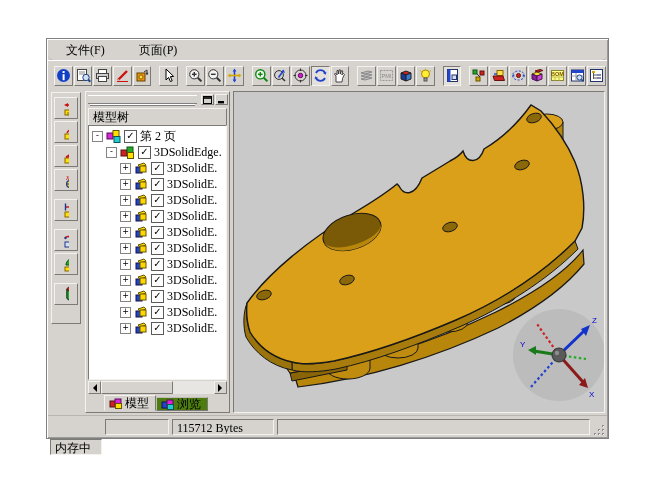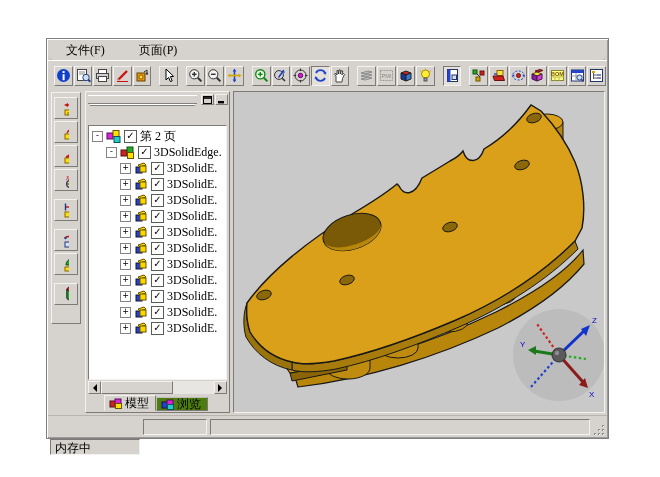--- a/index.html
+++ b/index.html
@@ -61,21 +61,21 @@
   .ptab.inactive{height:14px;border-color:#c0bdb8 #7d7a75 #7d7a75 #c0bdb8;background:#4d7c0f;}
   
   .viewport{position:absolute;left:185px;top:2px;width:372px;height:322px;background:#c9c9c9;
             border:1px solid;border-color:#7d7a75 #f4f2ef #f4f2ef #7d7a75;box-sizing:border-box;}
   .viewport svg{display:block;}
   
   .statusbar{position:absolute;left:1px;right:1px;bottom:1px;height:21px;display:flex;align-items:center;
              padding:0 2px;gap:3px;border-top:1px solid #b8b5b0;}
   .spanel{height:16px;line-height:16px;background:#d6d3ce;border:1px solid;border-color:#7d7a75 #f4f2ef #f4f2ef #7d7a75;
           padding-left:4px;box-sizing:border-box;font-size:12px;overflow:hidden;}
-  .sp1{width:90px;margin-top:41px;} .sp2{width:64px;} .sp3{width:102px;} .sp4{flex:1;}
+  .sp1{width:52px;margin-top:41px;} .sp2{width:64px;} .sp3{width:102px;} .sp4{flex:1;}
   .grip{width:12px;height:12px;align-self:flex-end;margin-bottom:1px;}
 </style>
 </head>
 <body>
 
 <div class="window">
 
   <div class="menubar">
     <span class="menu-item">文件(F)</span>
     <span class="menu-item">页面(P)</span>
@@ -375,20 +375,21 @@
               <rect x="0.5" y="0.5" width="8" height="7" fill="none" stroke="#000"></rect>
               <line x1="0.5" y1="2" x2="8.5" y2="2" stroke="#000" stroke-width="1.6"></line>
             </svg>
           </button>
         <button class="pal-btn">
             <svg width="9" height="8">
               <rect x="1" y="5" width="6" height="2.4" fill="#000"></rect>
             </svg>
           </button>
       </div>
+      <div class="pal-header">模型树</div>
       <div class="tree-area">
 
         <div class="trow lvl0">
           <span class="expander">-</span>
           <span class="ticon">
               <svg width="15" height="13">
                 <rect x="1" y="3" width="6" height="6" fill="#dd22dd" stroke="#551155"></rect>
                 <rect x="7" y="0.5" width="6" height="6" fill="#ffe000" stroke="#665500"></rect>
                 <rect x="8" y="6.5" width="6" height="6" fill="#22cccc" stroke="#115555"></rect>
               </svg>
@@ -645,20 +646,21 @@
           <text x="355" y="305" font-size="8" fill="#0000cc" font-family="Liberation Sans, sans-serif">X</text>
           <text x="286" y="255" font-size="8" fill="#0000cc" font-family="Liberation Sans, sans-serif">Y</text>
         </g>
       </svg>
     </div>
   </div>
 
   <div class="statusbar">
     <div class="spanel sp1">内存中</div>
     <div class="spanel sp2"></div>
+    <div class="spanel sp3">115712 Bytes</div>
     <div class="spanel sp4"></div>
     <svg class="grip" width="12" height="12">
       <g fill="#8a8a8a">
           <rect x="9" y="9" width="2" height="2"></rect>
           <rect x="9" y="5" width="2" height="2"></rect>
           <rect x="9" y="1" width="2" height="2"></rect>
           <rect x="5" y="9" width="2" height="2"></rect>
           <rect x="5" y="5" width="2" height="2"></rect>
           <rect x="1" y="9" width="2" height="2"></rect>
         </g>

